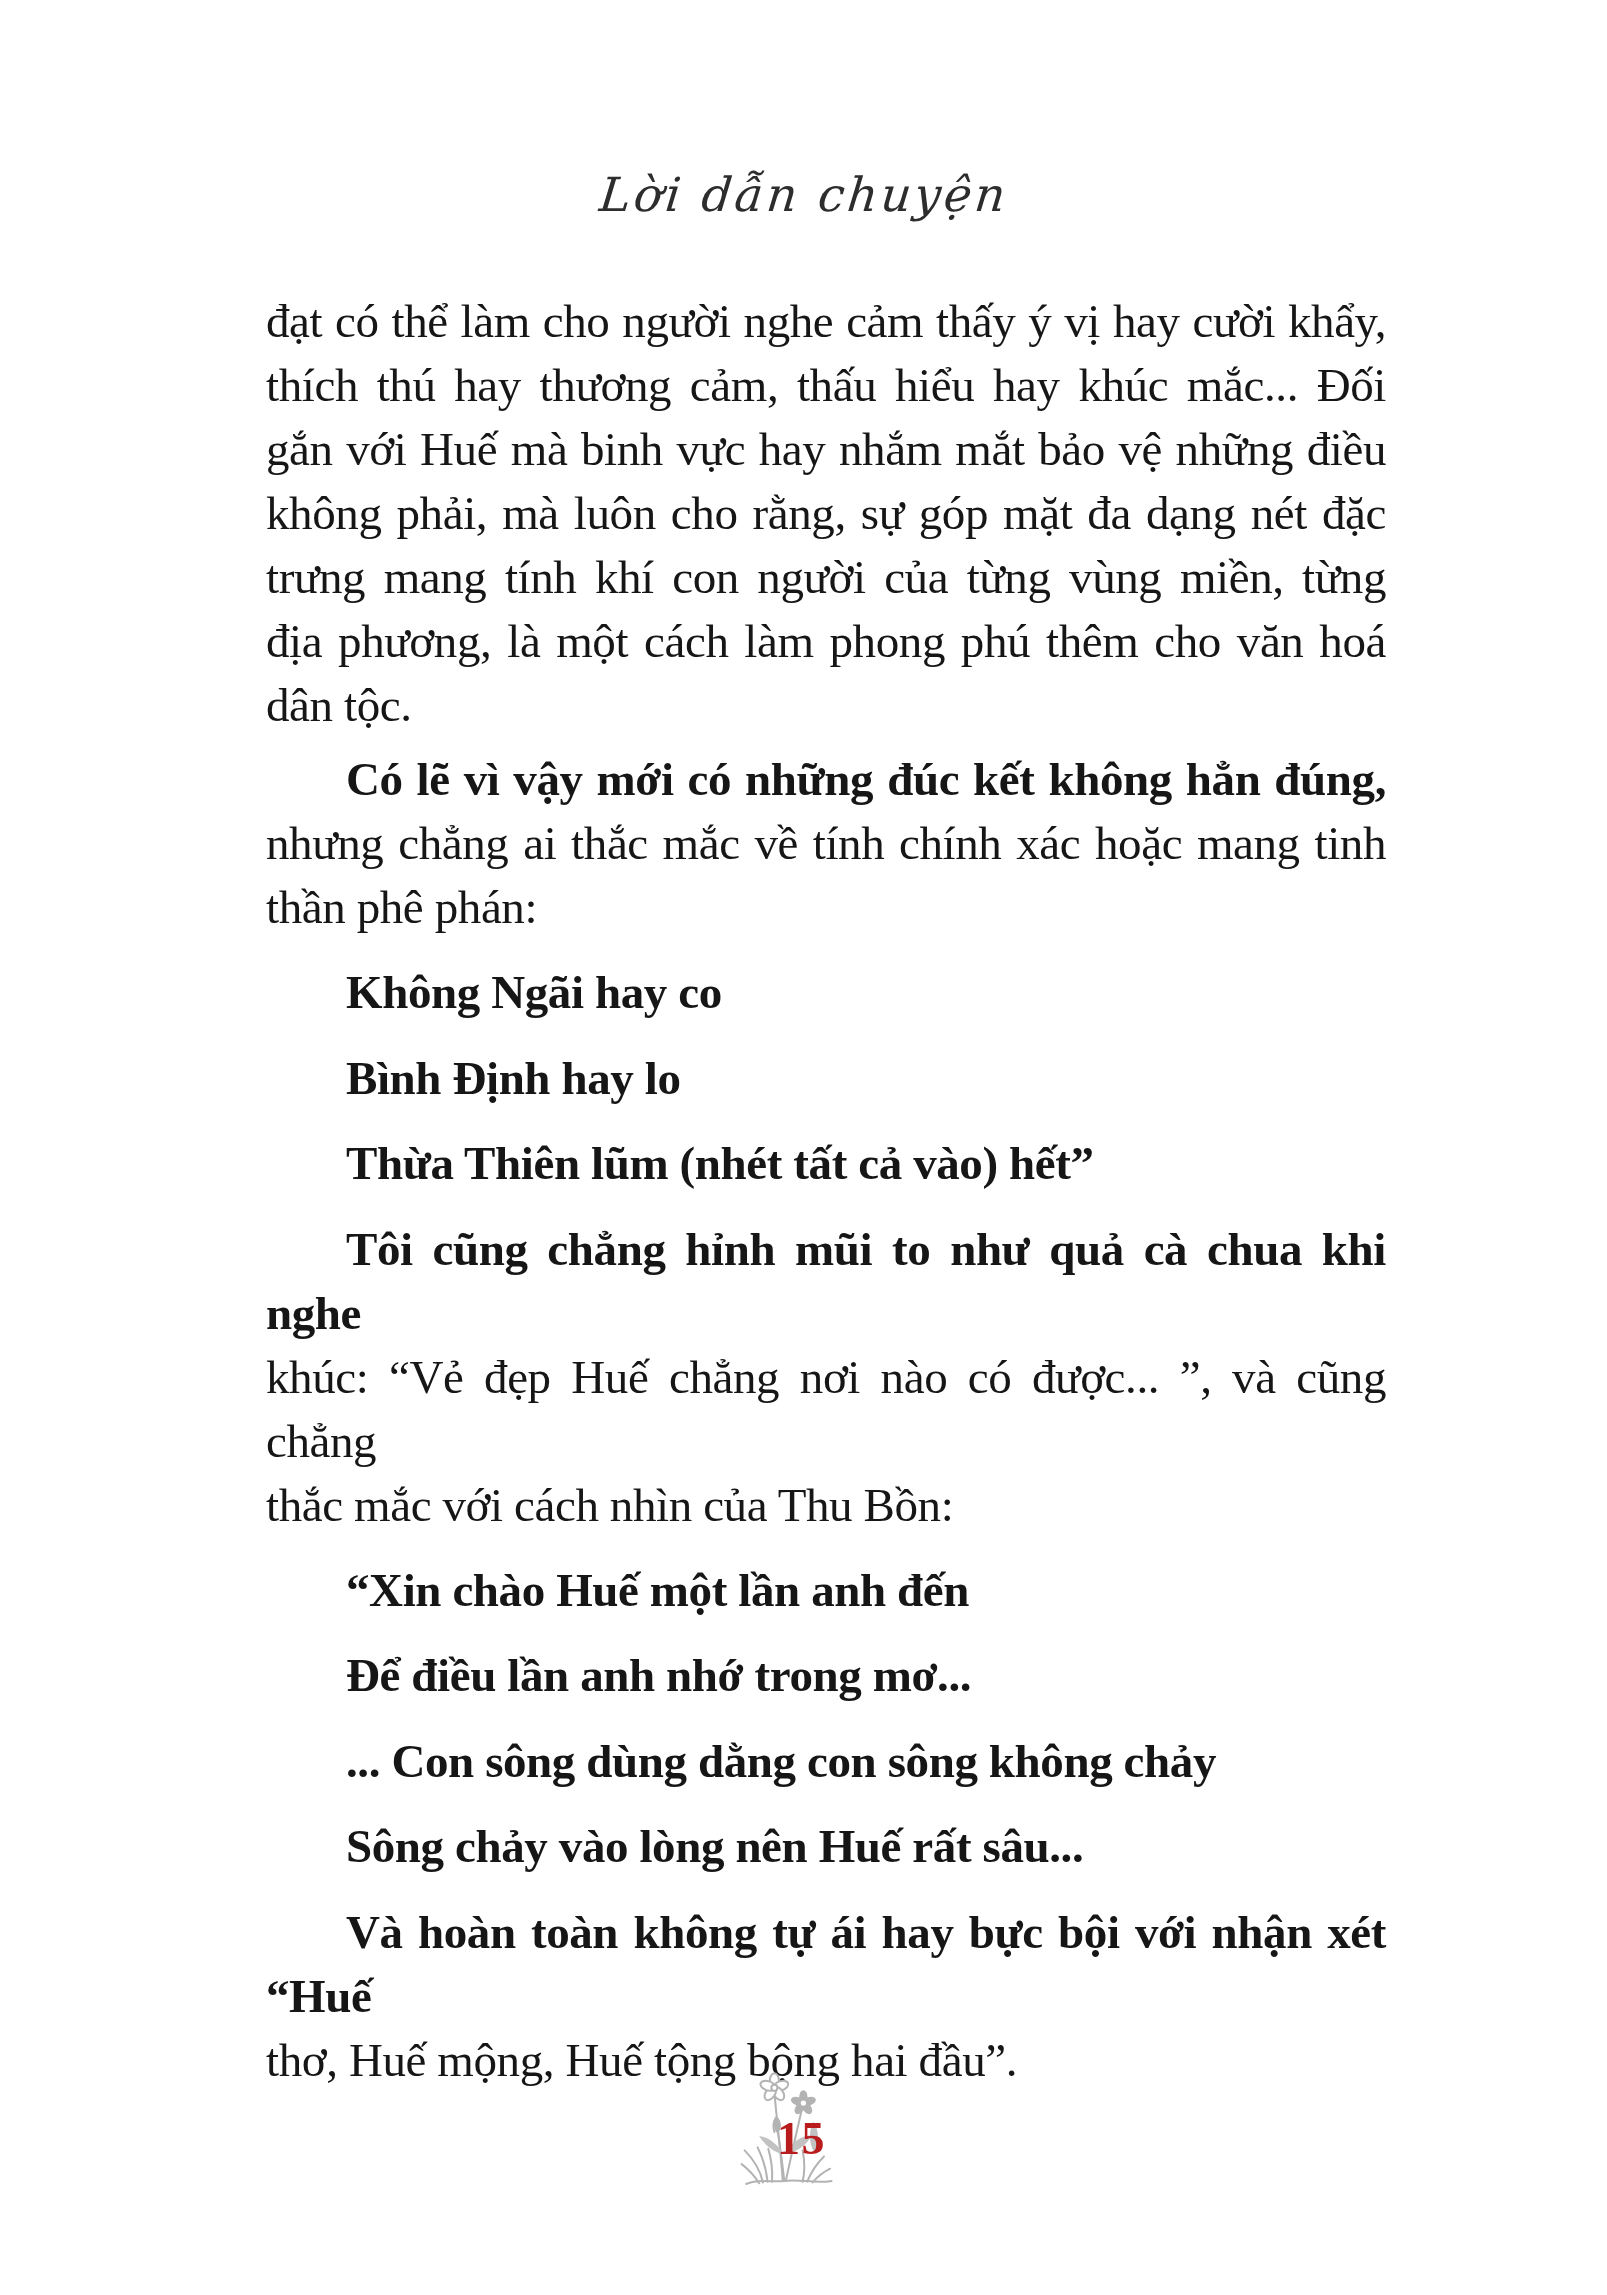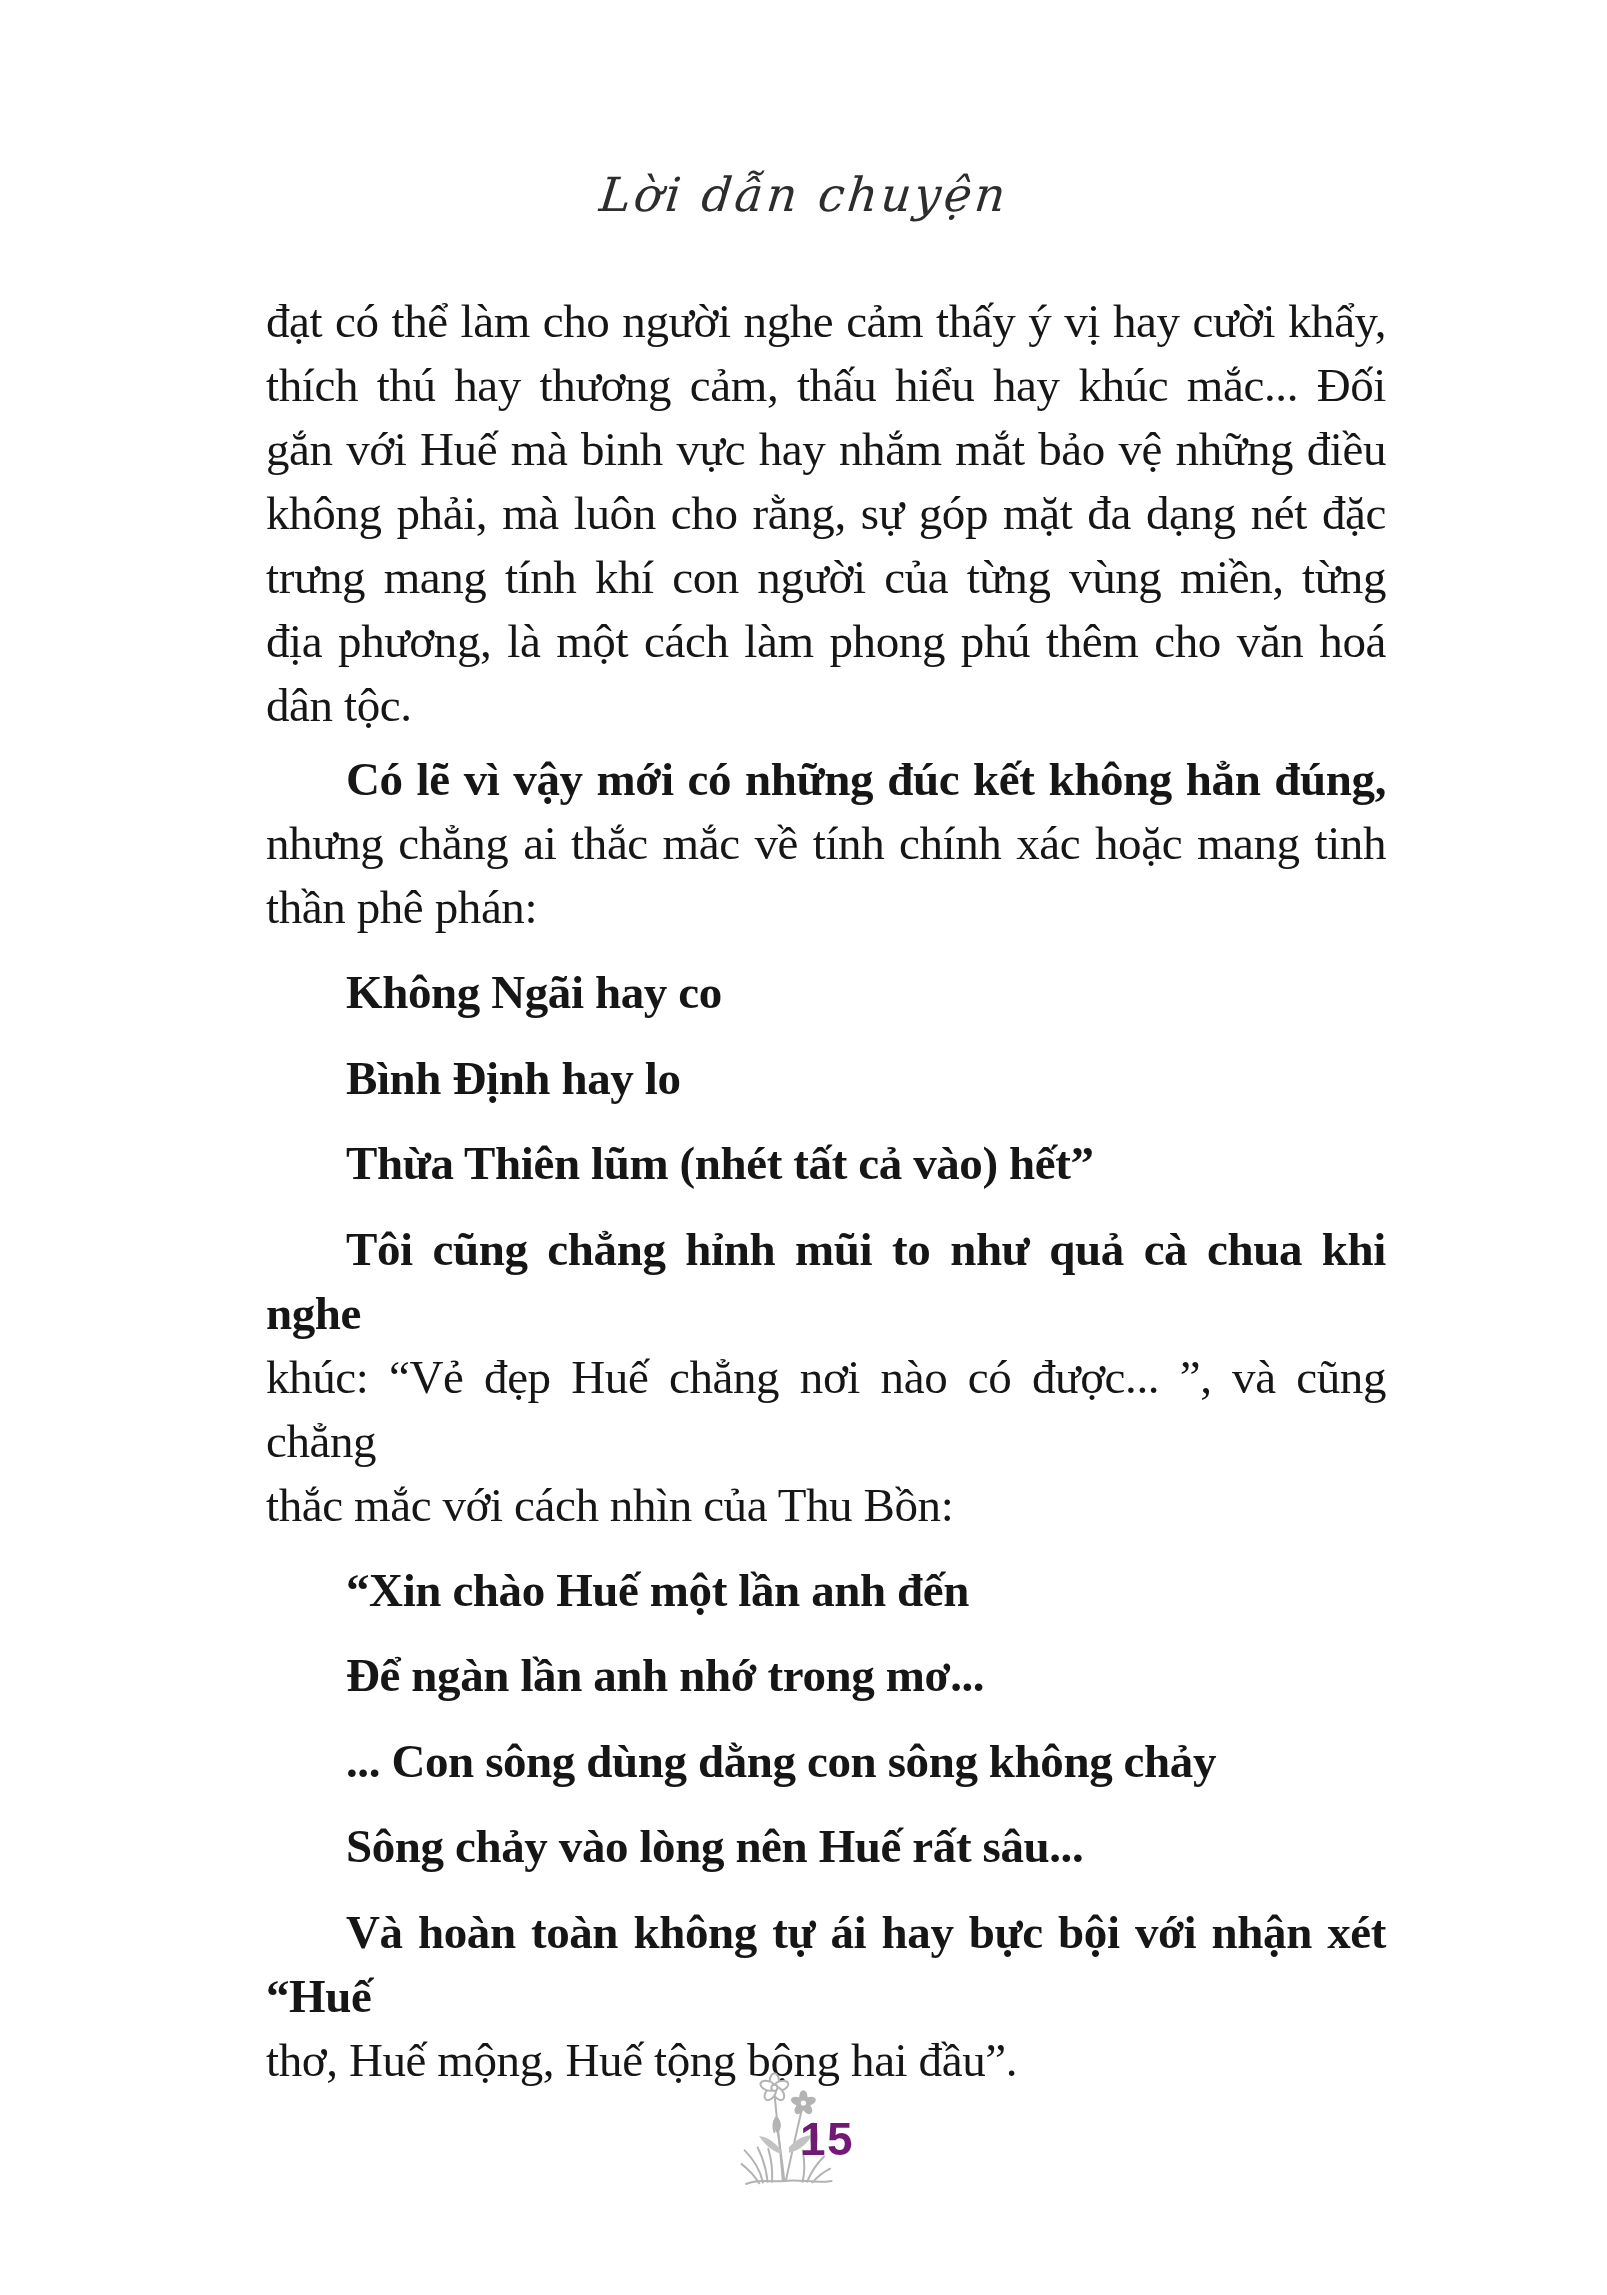--- a/index.html
+++ b/index.html
@@ -50,27 +50,27 @@
   
   .ornament {
     position: absolute;
     left: 737px;
     top: 2071px;
     width: 103px;
     height: 126px;
   }
   .page-num {
     position: absolute;
-    left: 800px;
+    left: 777px;
     top: 2116px;
-    font-family: Liberation Sans, sans-serif;
+    font-family: Liberation Serif, serif;
     font-weight: bold;
     font-size: 46px;
     line-height: 1;
-    color: #701a75;
+    color: #b91c1c;
     letter-spacing: 1.5px;
     z-index: 2;
   }
 </style>
 </head>
 <body>
 
 <div class="page">
 
   <header class="chapter-header">
@@ -103,21 +103,21 @@
       </div>
       <div class="para">
         <div class="line jline indent">Tôi cũng chẳng hỉnh mũi to như quả cà chua khi nghe</div>
         <div class="line jline">khúc: “Vẻ đẹp Huế chẳng nơi nào có được... ”, và cũng chẳng</div>
         <div class="line">thắc mắc với cách nhìn của Thu Bồn:</div>
       </div>
       <div class="verse-block">
         <div class="line indent">“Xin chào Huế một lần anh đến</div>
       </div>
       <div class="verse-block">
-        <div class="line indent">Để ngàn lần anh nhớ trong mơ...</div>
+        <div class="line indent">Để điều lần anh nhớ trong mơ...</div>
       </div>
       <div class="verse-block">
         <div class="line indent">... Con sông dùng dằng con sông không chảy</div>
       </div>
       <div class="verse-block">
         <div class="line indent">Sông chảy vào lòng nên Huế rất sâu...</div>
       </div>
       <div class="para">
         <div class="line jline indent">Và hoàn toàn không tự ái hay bực bội với nhận xét “Huế</div>
         <div class="line">thơ, Huế mộng, Huế tộng bộng hai đầu”.</div>

